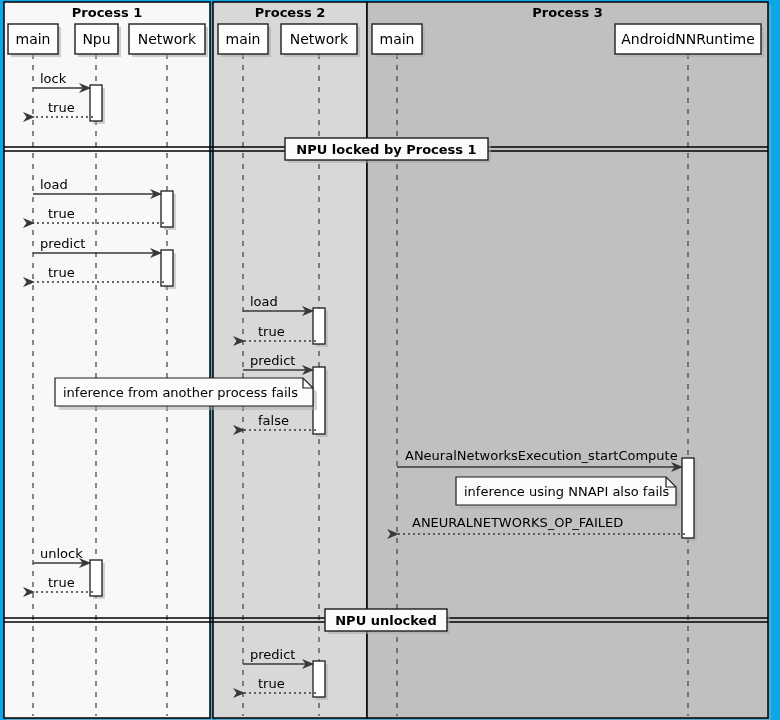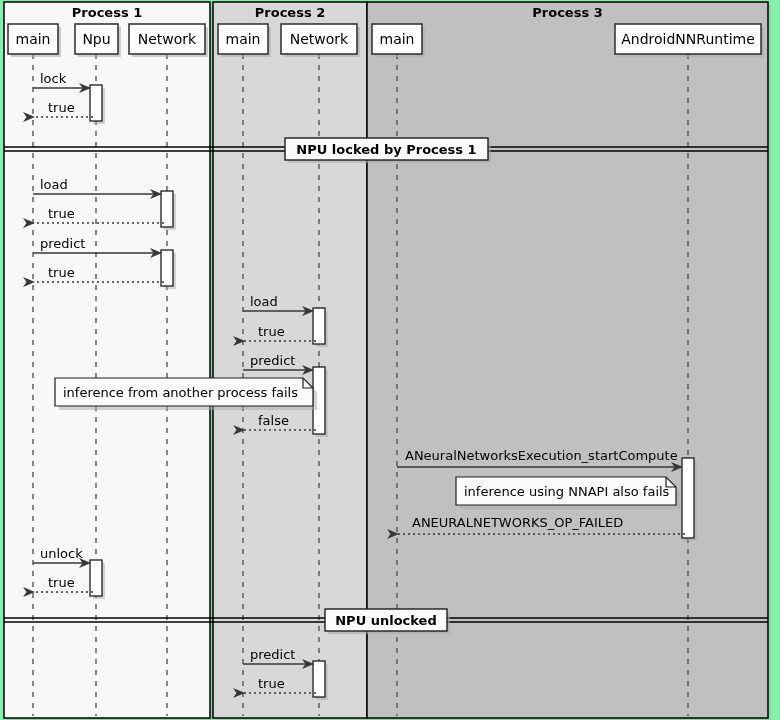--- a/index.html
+++ b/index.html
@@ -9,21 +9,21 @@
     background: #ffffff;
   }
   body {
     font-family: "DejaVu Sans", sans-serif;
   }
   #diagram {
     position: relative;
     width: 780px;
     height: 720px;
     overflow: hidden;
-    background: #86efac;
+    background: #0ea5e9;
   }
   #svg-root {
     position: absolute;
     left: 0;
     top: 0;
   }
   .box-title {
     font-family: "DejaVu Sans", sans-serif;
     font-size: 13px;
     font-weight: bold;

